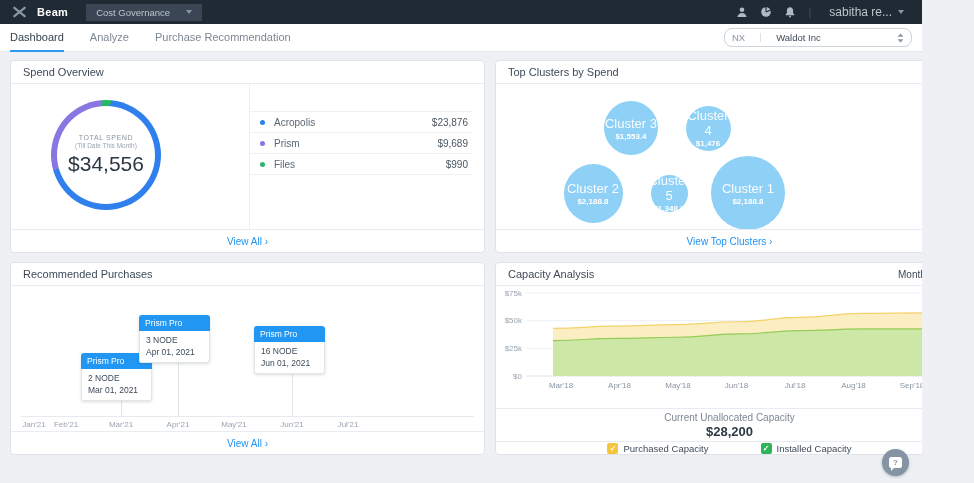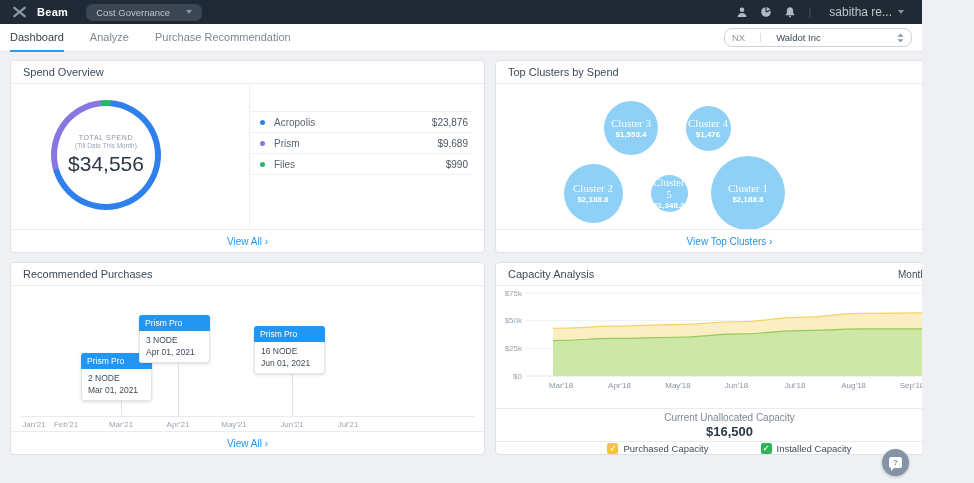--- a/index.html
+++ b/index.html
@@ -1,21 +1,21 @@
 <!DOCTYPE html>
 <html><head>
 <meta charset="utf-8">
 <style>
   html,body{margin:0;padding:0;background:#eef0f3;font-family:"Liberation Sans",sans-serif;}
   #screen{position:relative;width:922px;height:483px;background:#eef0f3;overflow:hidden;}
 
   
   .topnav{position:absolute;top:0;left:0;right:0;height:24px;background:#1f2a35;display:flex;align-items:center;padding:0 12px;box-sizing:border-box;}
   .brand{color:#ffffff;font-size:11px;font-weight:bold;letter-spacing:.3px;margin-left:10px;}
-  .pill{background:#3a4654;border:none;color:#bdc6ce;font-size:9.5px;height:17px;padding:0 10px;border-radius:7px;display:flex;align-items:center;gap:16px;margin-left:18px;cursor:pointer;}
+  .pill{background:#3a4654;border:none;color:#bdc6ce;font-size:9.5px;height:17px;padding:0 10px;border-radius:0;display:flex;align-items:center;gap:16px;margin-left:18px;cursor:pointer;}
   .chev{display:inline-block;width:0;height:0;border-left:3.5px solid transparent;border-right:3.5px solid transparent;border-top:4px solid #8a95a1;}
   .topnav-right{margin-left:auto;display:flex;align-items:center;gap:12px;}
   .icon-btn{background:none;border:none;padding:0;display:flex;cursor:pointer;}
   .nav-sep{color:#46525f;font-size:11px;}
   .user-btn{display:flex;align-items:center;gap:6px;color:#bdc6ce;font-size:12px;background:none;border:none;cursor:pointer;}
 
   
   .subnav{position:absolute;top:24px;left:0;right:0;height:28px;background:#fff;border-bottom:1px solid #e3e7ea;display:flex;align-items:center;padding:0 10px;box-sizing:border-box;}
   .tab{font-size:11px;color:#7d8793;margin-right:26px;height:28px;display:flex;align-items:center;border-bottom:2px solid transparent;box-sizing:border-box;cursor:pointer;}
   .tab.active{color:#35424e;border-bottom-color:#2d9bf0;}
@@ -43,21 +43,21 @@
   .center-total{font-size:21px;color:#2c3845;font-weight:500;margin-top:3px;}
   .vdiv{position:absolute;left:238px;top:22px;bottom:22px;width:1px;background:#eceff2;}
   .spend-legend{position:absolute;left:239px;top:50px;right:12px;border-top:1px solid #eef1f4;}
   .legend-row{height:20px;display:flex;align-items:center;border-bottom:1px solid #eef1f4;padding:0 4px 0 10px;}
   .dot{width:5px;height:5px;border-radius:50%;margin-right:9px;flex:none;}
   .legend-name{font-size:10px;color:#5a6572;flex:1;}
   .legend-value{font-size:10px;color:#4a5662;}
 
   
   .bubble{position:absolute;border-radius:50%;display:flex;flex-direction:column;align-items:center;justify-content:center;color:#fff;text-align:center;cursor:pointer;}
-  .bname{font-size:11px;opacity:.95;font-family:Liberation Serif, serif;}
+  .bname{font-size:13px;opacity:.95;}
   .bval{font-size:8px;font-weight:bold;margin-top:1px;}
 
   
   .axis-line{position:absolute;left:10px;right:10px;top:153px;height:1px;background:#e6eaee;}
   .month-label{position:absolute;top:157px;transform:translateX(-50%);font-size:8px;color:#9aa5b1;white-space:nowrap;}
   .stem{position:absolute;width:1px;background:#dfe3e8;}
   .pcard{position:absolute;width:71px;border-radius:3px;box-shadow:0 1px 3px rgba(40,50,60,.18);background:#fff;cursor:pointer;}
   .pcard-head{background:#2196f3;color:#fff;font-size:8.5px;height:16px;line-height:16px;padding:0 6px;border-radius:3px 3px 0 0;}
   .pcard-body{border:1px solid #e2e6ea;border-top:none;border-radius:0 0 3px 3px;padding:3px 0 4px 6px;font-size:8.5px;color:#3d4b59;line-height:12px;}
 
@@ -268,21 +268,21 @@
         <text x="65" y="101" text-anchor="middle" font-size="8" fill="#8a95a1" font-family="Liberation Sans, sans-serif">Mar'18</text>
         <text x="123.5" y="101" text-anchor="middle" font-size="8" fill="#8a95a1" font-family="Liberation Sans, sans-serif">Apr'18</text>
         <text x="182" y="101" text-anchor="middle" font-size="8" fill="#8a95a1" font-family="Liberation Sans, sans-serif">May'18</text>
         <text x="240.5" y="101" text-anchor="middle" font-size="8" fill="#8a95a1" font-family="Liberation Sans, sans-serif">Jun'18</text>
         <text x="299" y="101" text-anchor="middle" font-size="8" fill="#8a95a1" font-family="Liberation Sans, sans-serif">Jul'18</text>
         <text x="357.5" y="101" text-anchor="middle" font-size="8" fill="#8a95a1" font-family="Liberation Sans, sans-serif">Aug'18</text>
         <text x="416" y="101" text-anchor="middle" font-size="8" fill="#8a95a1" font-family="Liberation Sans, sans-serif">Sep'18</text>
       </svg>
     <div class="cap-div1"></div>
     <div class="cap-unalloc-label">Current Unallocated Capacity</div>
-    <div class="cap-unalloc-value">$16,500</div>
+    <div class="cap-unalloc-value">$28,200</div>
     <div class="cap-div2"></div>
     <div class="cap-legend">
       <div class="cap-legend-item">
         <span class="check" id="check-0" style="background: rgb(245, 197, 61);">✓</span>
         <span>Purchased Capacity</span>
       </div>
       <div class="cap-legend-item">
         <span class="check" id="check-1" style="background: rgb(47, 180, 87);">✓</span>
         <span>Installed Capacity</span>
       </div>

